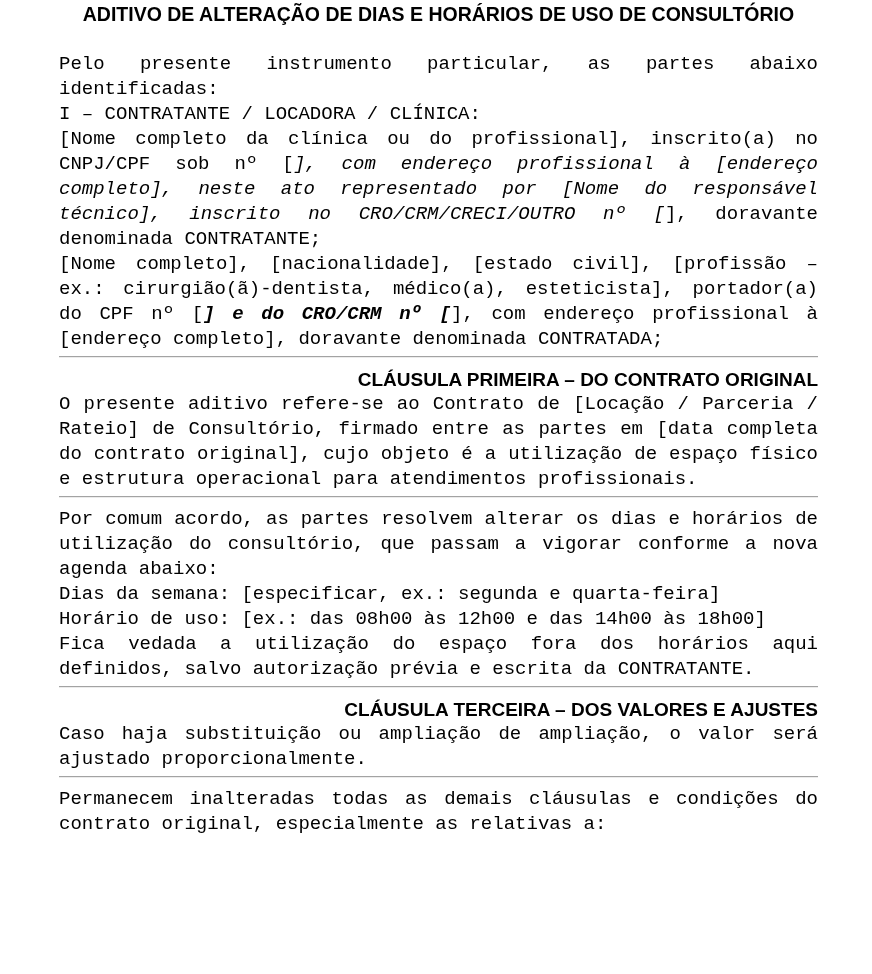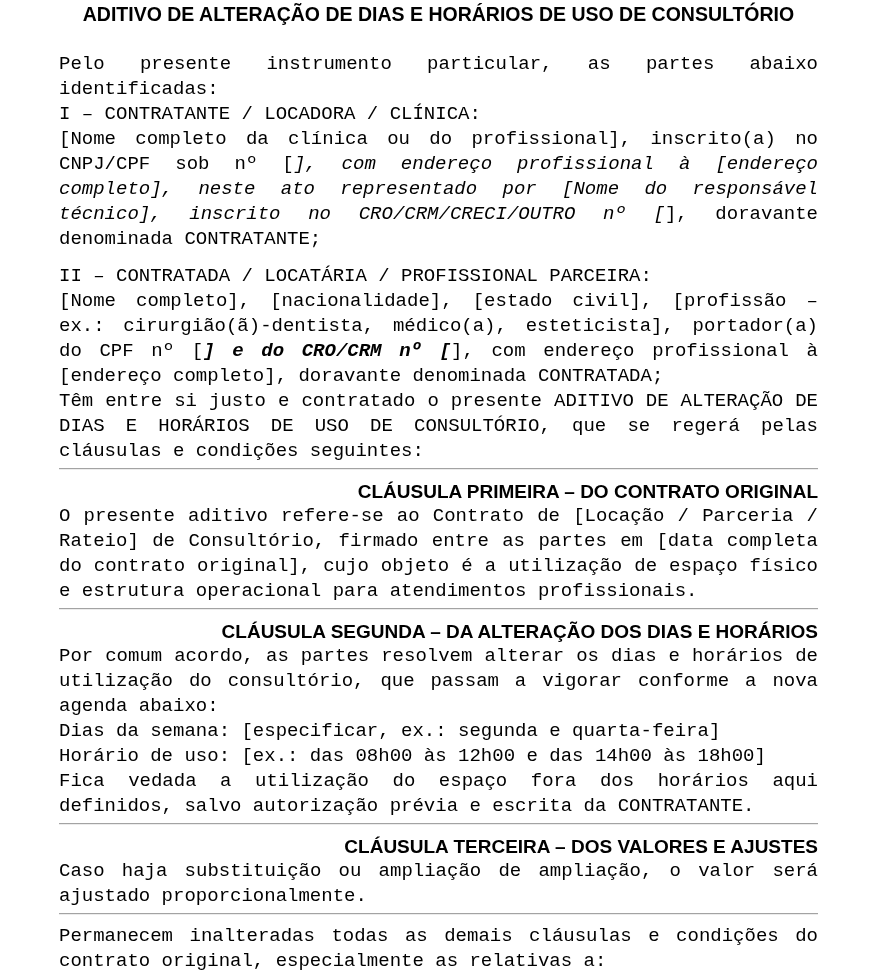--- a/index.html
+++ b/index.html
@@ -47,37 +47,34 @@
 
 <div class="page">
 
   <h1 class="doc-title">ADITIVO DE ALTERAÇÃO DE DIAS E HORÁRIOS DE USO DE CONSULTÓRIO</h1>
 
   <section>
     <p>Pelo presente instrumento particular, as partes abaixo identificadas:</p>
     <p>I – CONTRATANTE / LOCADORA / CLÍNICA:</p>
     <p><span>[Nome completo da clínica ou do profissional], inscrito(a) no CNPJ/CPF sob nº [</span><span class="italic">], com endereço profissional à [endereço completo], neste ato representado por [Nome do responsável técnico], inscrito no CRO/CRM/CRECI/OUTRO nº [</span><span>], doravante denominada CONTRATANTE;</span></p>
 
-    <p class="gap-before">II – CONTRATADA / LOCATÁRIA / PROFISSIONAL PARCEIRA:</p>
     <p><span>[Nome completo], [nacionalidade], [estado civil], [profissão – ex.: cirurgião(ã)-dentista, médico(a), esteticista], portador(a) do CPF nº [</span><span class="bold-italic">] e do CRO/CRM nº [</span><span>], com endereço profissional à [endereço completo], doravante denominada CONTRATADA;</span></p>
 
-    <p>Têm entre si justo e contratado o presente ADITIVO DE ALTERAÇÃO DE DIAS E HORÁRIOS DE USO DE CONSULTÓRIO, que se regerá pelas cláusulas e condições seguintes:</p>
   </section>
 
   <hr class="divider">
 
   <section class="clause">
     <h2 class="clause-heading">CLÁUSULA PRIMEIRA – DO CONTRATO ORIGINAL</h2>
     <p>O presente aditivo refere-se ao Contrato de [Locação / Parceria / Rateio] de Consultório, firmado entre as partes em [data completa do contrato original], cujo objeto é a utilização de espaço físico e estrutura operacional para atendimentos profissionais.</p>
   </section>
 
   <hr class="divider">
 
   <section class="clause">
-    <h2 class="clause-heading">CLÁUSULA SEGUNDA – DA ALTERAÇÃO DOS DIAS E HORÁRIOS</h2>
     <p>Por comum acordo, as partes resolvem alterar os dias e horários de utilização do consultório, que passam a vigorar conforme a nova agenda abaixo:</p>
     <p>Dias da semana: [especificar, ex.: segunda e quarta-feira]</p>
     <p>Horário de uso: [ex.: das 08h00 às 12h00 e das 14h00 às 18h00]</p>
     <p>Fica vedada a utilização do espaço fora dos horários aqui definidos, salvo autorização prévia e escrita da CONTRATANTE.</p>
   </section>
 
   <hr class="divider">
 
   <section class="clause">
     <h2 class="clause-heading">CLÁUSULA TERCEIRA – DOS VALORES E AJUSTES</h2>

